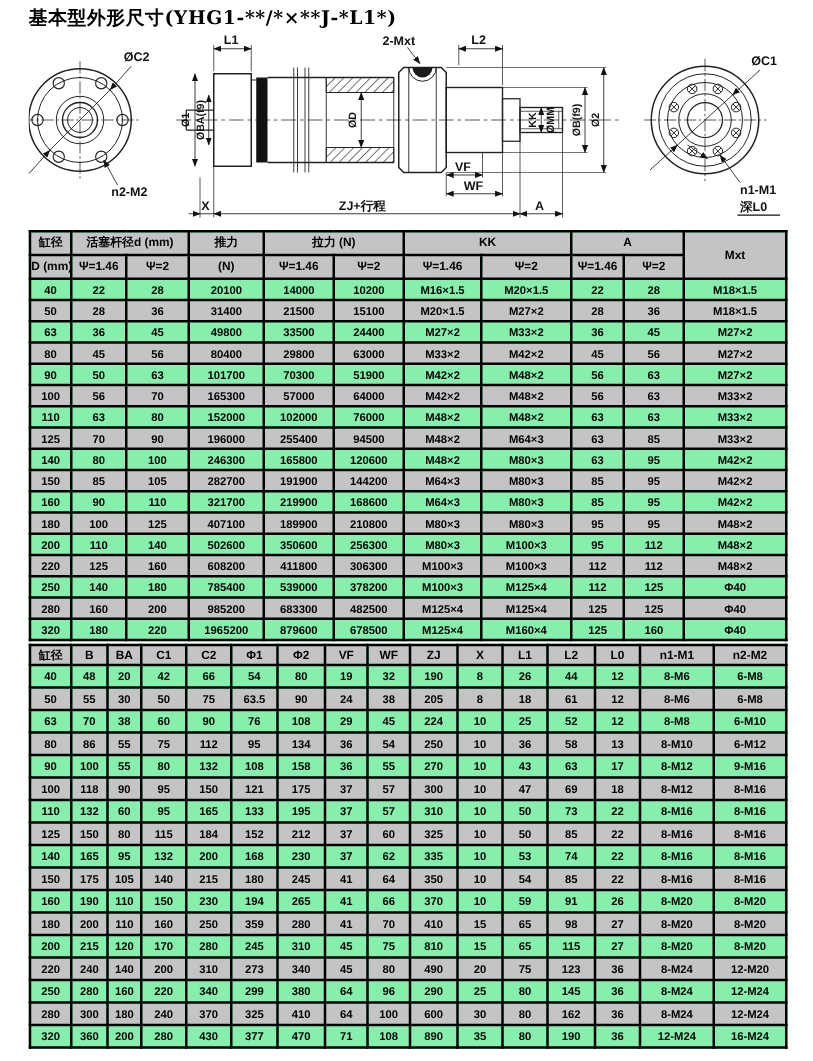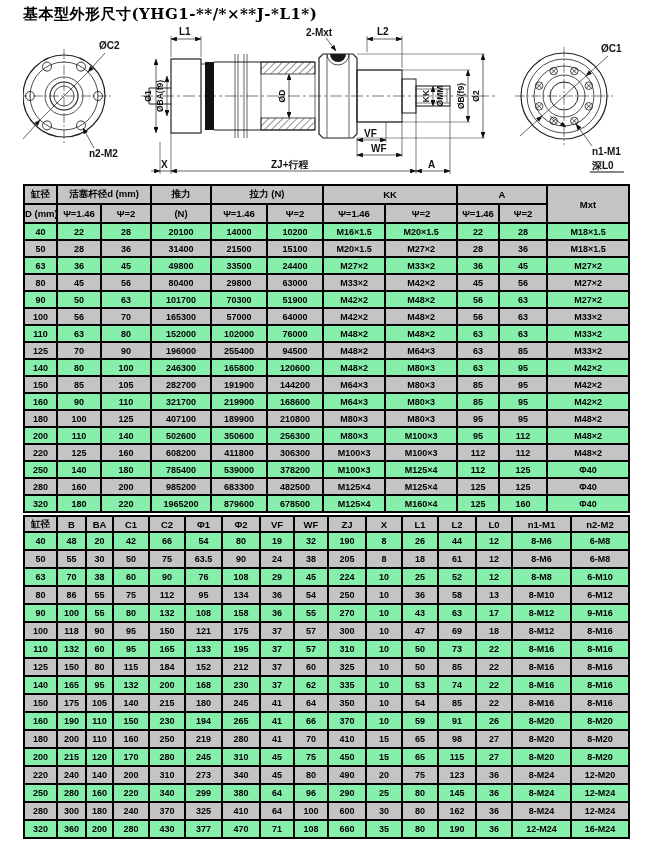--- a/index.html
+++ b/index.html
@@ -707,21 +707,21 @@
           <td>26</td>
           <td>8-M20</td>
           <td>8-M20</td>
         </tr>
         <tr class="shaded">
           <td>180</td>
           <td>200</td>
           <td>110</td>
           <td>160</td>
           <td>250</td>
-          <td>219</td>
+          <td>359</td>
           <td>280</td>
           <td>41</td>
           <td>70</td>
           <td>410</td>
           <td>15</td>
           <td>65</td>
           <td>98</td>
           <td>27</td>
           <td>8-M20</td>
           <td>8-M20</td>
@@ -729,21 +729,21 @@
         <tr>
           <td>200</td>
           <td>215</td>
           <td>120</td>
           <td>170</td>
           <td>280</td>
           <td>245</td>
           <td>310</td>
           <td>45</td>
           <td>75</td>
-          <td>450</td>
+          <td>810</td>
           <td>15</td>
           <td>65</td>
           <td>115</td>
           <td>27</td>
           <td>8-M20</td>
           <td>8-M20</td>
         </tr>
         <tr class="shaded">
           <td>220</td>
           <td>240</td>
@@ -801,21 +801,21 @@
         <tr>
           <td>320</td>
           <td>360</td>
           <td>200</td>
           <td>280</td>
           <td>430</td>
           <td>377</td>
           <td>470</td>
           <td>71</td>
           <td>108</td>
-          <td>660</td>
+          <td>890</td>
           <td>35</td>
           <td>80</td>
           <td>190</td>
           <td>36</td>
           <td>12-M24</td>
           <td>16-M24</td>
         </tr>
       </tbody>
   </table>
 

